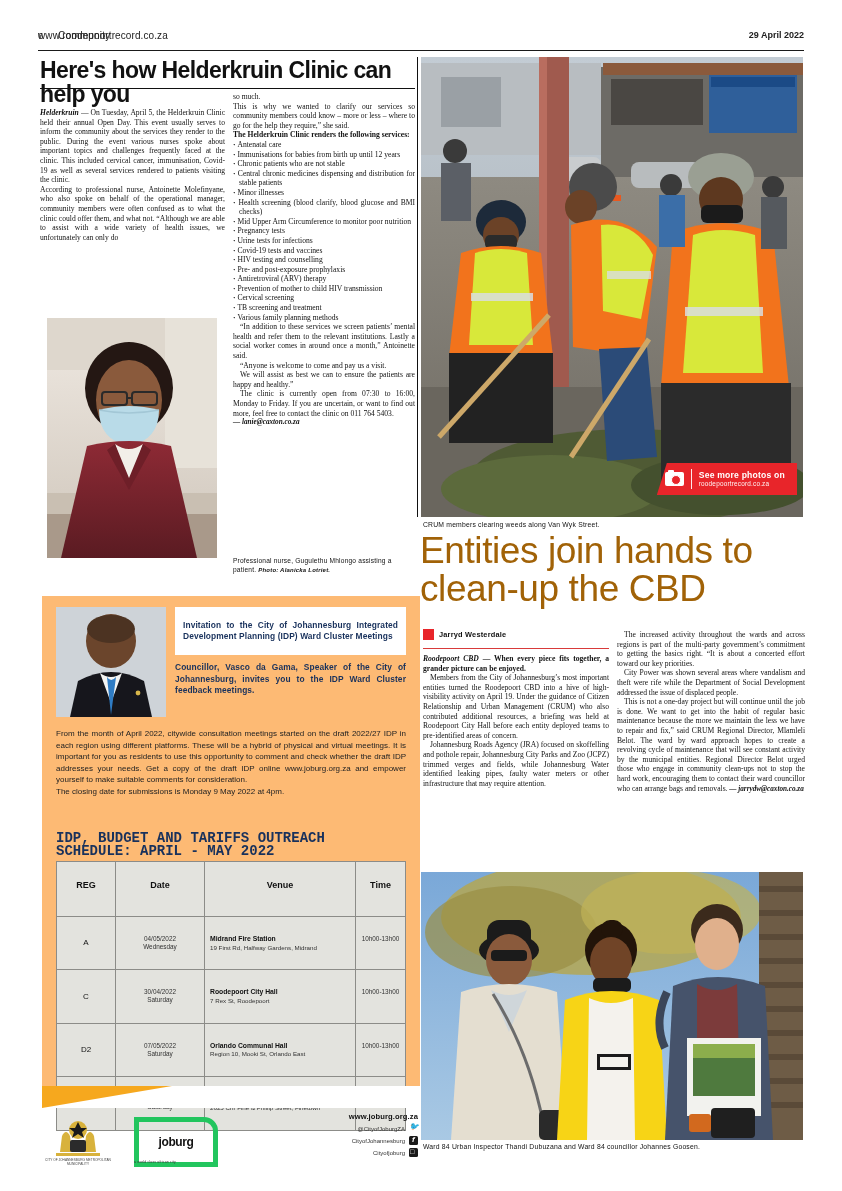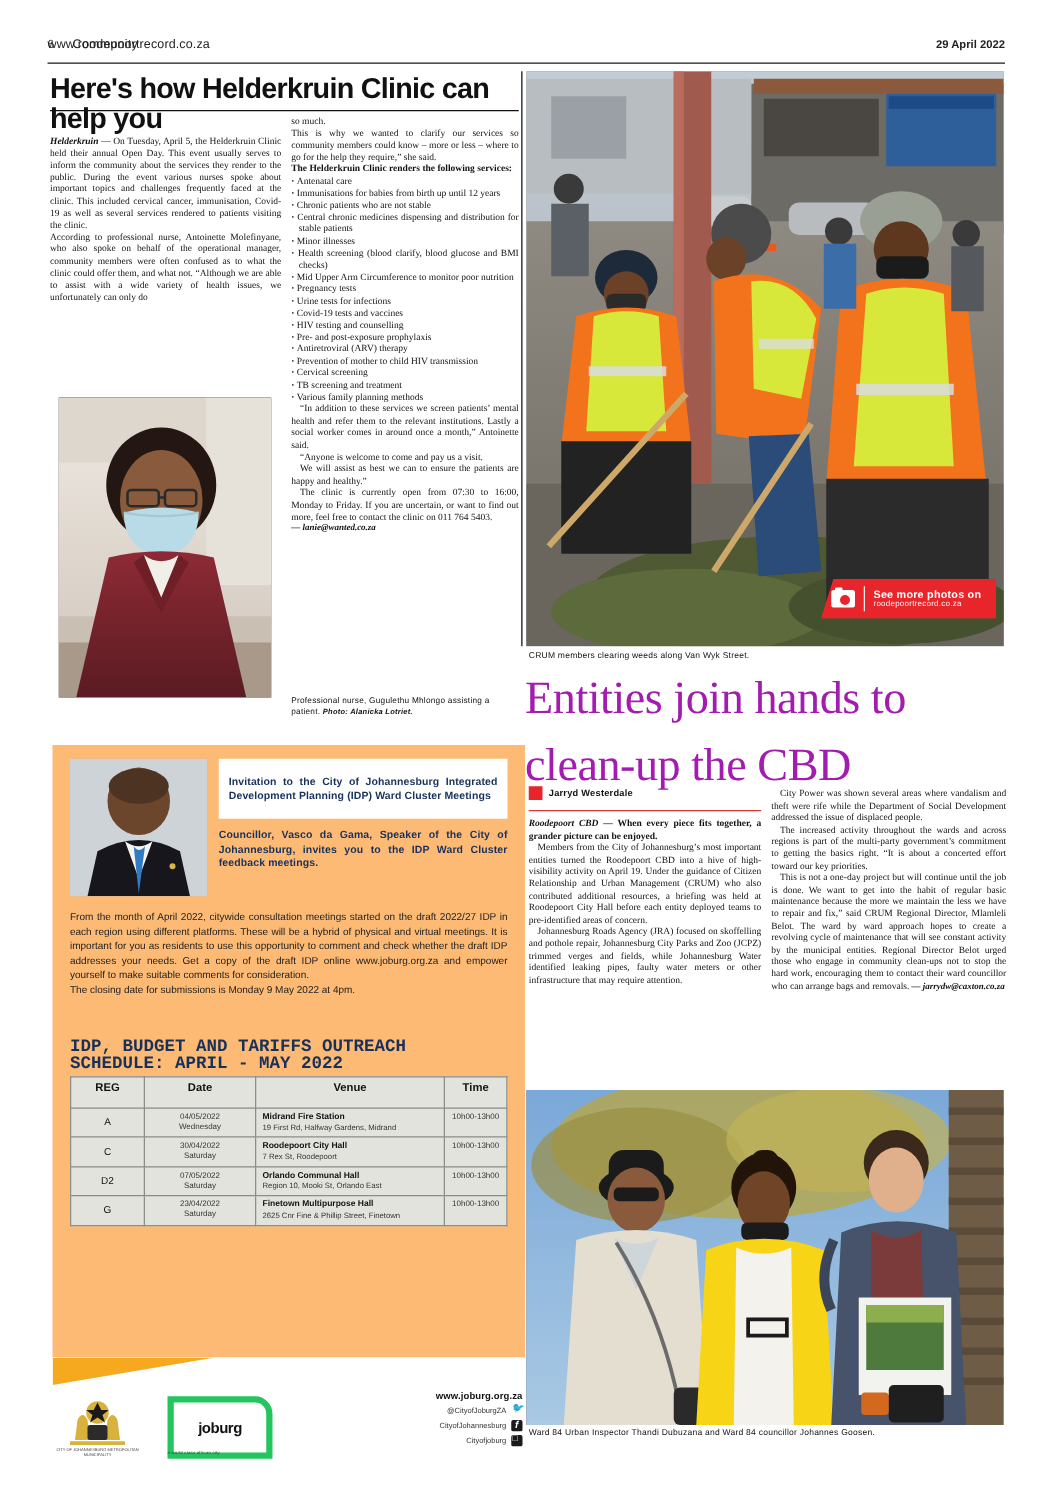--- a/index.html
+++ b/index.html
@@ -48,22 +48,22 @@
   .crum-badge .cam{width:19px;height:14px;background:#fff;border-radius:2px;position:relative;margin-right:7px;}
   .crum-badge .cam:before{content:"";position:absolute;left:6px;top:3px;width:8px;height:8px;border-radius:50%;
       background:#e8252a;border:1.2px solid #fff;}
   .crum-badge .cam:after{content:"";position:absolute;left:3px;top:-2.5px;width:6px;height:3px;background:#fff;border-radius:1px;}
   .crum-badge .bar{width:1px;height:20px;background:#fff;opacity:.9;margin-right:7px;}
   .crum-badge .t1{font-size:8.6px;font-weight:bold;line-height:10px;letter-spacing:.2px;}
   .crum-badge .t2{font-size:6.4px;line-height:8px;letter-spacing:.2px;opacity:.95;}
   .cap-crum{position:absolute;left:423px;top:521px;width:380px;font-size:6.8px;color:#111;letter-spacing:.2px;}
 
   
-  .hl2{position:absolute;left:420px;top:532px;width:390px;font-family:Liberation Serif, serif;
-       font-size:37px;line-height:54px;color:#a21caf;letter-spacing:-0.4px;}
+  .hl2{position:absolute;left:420px;top:532px;width:390px;font-family:Liberation Sans, sans-serif;
+       font-size:37px;line-height:38px;color:#a16207;letter-spacing:-0.4px;}
   .hl2-bar{position:absolute;left:417px;top:612px;width:3px;height:28px;background:#111;}
 
   
   .byline{position:absolute;left:423px;top:629px;width:186px;height:14px;}
   .byline .sq{position:absolute;left:0;top:0;width:11px;height:11px;background:#e8252a;}
   .byline .nm{position:absolute;left:16px;top:1px;font-size:7.4px;font-weight:bold;letter-spacing:.2px;}
   .byline-rule{position:absolute;left:423px;top:648px;width:186px;height:1px;background:#d83a3a;}
 
   .c3{left:423px;top:654px;width:186px;}
   .c4{left:617px;top:630px;width:188px;}
@@ -82,21 +82,21 @@
       display:flex;align-items:center;padding:0 8px;box-sizing:border-box;}
   .ad-box1 p{margin:0;font-size:8.4px;line-height:11.4px;font-weight:bold;color:#18315c;text-align:justify;letter-spacing:.1px;}
   .ad-t2{position:absolute;left:133px;top:66px;width:231px;font-size:8.4px;line-height:11.6px;
       font-weight:bold;color:#18315c;text-align:justify;letter-spacing:.1px;}
   .ad-body{position:absolute;left:14px;top:132px;width:350px;font-size:8px;line-height:11.6px;
       color:#222;text-align:justify;}
   .ad-body .last{text-align:left;}
   .ad-sched{position:absolute;left:14px;top:236px;width:350px;font-size:14px;line-height:12.6px;
       font-weight:bold;color:#18315c;font-family:Liberation Mono, monospace;}
   .ad-table{position:absolute;left:14px;top:265px;width:350px;border-collapse:collapse;background:#e3e3de;}
-  .ad-table th,.ad-table td{border:1px solid #8c8c88;padding:3px 5px;vertical-align:top;}
+  .ad-table th,.ad-table td{border:1px solid #8c8c88;padding:18px 5px;vertical-align:top;}
   .ad-table th{font-size:9px;text-align:center;background:#e3e3de;color:#111;height:18px;}
   .ad-table td{font-size:6.2px;line-height:7.8px;color:#333;}
   .ad-table td.reg{font-size:8px;text-align:center;vertical-align:middle;color:#111;}
   .ad-table td.date{font-size:6.4px;text-align:center;line-height:8px;}
   .ad-table td.time{font-size:6.4px;text-align:center;}
   .ad-table td .vn{font-weight:bold;font-size:6.8px;color:#111;display:block;line-height:8.6px;}
 
   
   .foot{position:absolute;left:42px;top:1108px;width:378px;height:62px;}
   .coa{position:absolute;left:8px;top:8px;width:56px;height:42px;}
@@ -161,21 +161,21 @@
       <li>Antiretroviral (ARV) therapy</li>
       <li>Prevention of mother to child HIV transmission</li>
       <li>Cervical screening</li>
       <li>TB screening and treatment</li>
       <li>Various family planning methods</li>
     </ul>
     <p class="indent">“In addition to these services we screen patients’ mental health and refer them to the relevant institutions. Lastly a social worker comes in around once a month,” Antoinette said.</p>
     <p class="indent">“Anyone is welcome to come and pay us a visit.</p>
     <p class="indent">We will assist as best we can to ensure the patients are happy and healthy.”</p>
     <p class="indent">The clinic is currently open from 07:30 to 16:00, Monday to Friday. If you are uncertain, or want to find out more, feel free to contact the clinic on 011 764 5403.</p>
-    <p class="sig">— lanie@wanted.co.za</p>
+    <p class="sig">— lanie@caxton.co.za</p>
   </div>
 
   <div class="photo-nurse">
     <svg width="170" height="240" viewBox="0 0 170 240" preserveAspectRatio="none">
       <defs>
         <linearGradient id="bgw" x1="0" y1="0" x2="0" y2="1">
           <stop offset="0" stop-color="#efe9e2"></stop>
             <stop offset="1" stop-color="#cfc6bb"></stop>
         </linearGradient>
         <linearGradient id="jk" x1="0" y1="0" x2="0" y2="1">
@@ -309,22 +309,22 @@
   </div>
   <div class="byline-rule"></div>
 
   <div class="col c3">
     <p><span class="lead">Roodepoort CBD</span><span class="bold"> — When every piece fits together, a grander picture can be enjoyed.</span></p>
     <p class="indent">Members from the City of Johannesburg’s most important entities turned the Roodepoort CBD into a hive of high-visibility activity on April 19. Under the guidance of Citizen Relationship and Urban Management (CRUM) who also contributed additional resources, a briefing was held at Roodepoort City Hall before each entity deployed teams to pre-identified areas of concern.</p>
     <p class="indent">Johannesburg Roads Agency (JRA) focused on skoffelling and pothole repair, Johannesburg City Parks and Zoo (JCPZ) trimmed verges and fields, while Johannesburg Water identified leaking pipes, faulty water meters or other infrastructure that may require attention.</p>
   </div>
 
   <div class="col c4">
+    <p class="indent">The increased activity throughout the wards and across regions is part of the multi-party government’s commitment to getting the basics right. “It is about a concerted effort toward our key priorities.</p>
     <p class="indent">City Power was shown several areas where vandalism and theft were rife while the Department of Social Development addressed the issue of displaced people.</p>
-    <p class="indent">The increased activity throughout the wards and across regions is part of the multi-party government’s commitment to getting the basics right. “It is about a concerted effort toward our key priorities.</p>
     <p class="indent"><span>This is not a one-day project but will continue until the job is done. We want to get into the habit of regular basic maintenance because the more we maintain the less we have to repair and fix,” said CRUM Regional Director, Mlamleli Belot. The ward by ward approach hopes to create a revolving cycle of maintenance that will see constant activity by the municipal entities. Regional Director Belot urged those who engage in community clean-ups not to stop the hard work, encouraging them to contact their ward councillor who can arrange bags and removals.</span><span class="sig"> — jarrydw@caxton.co.za</span></p>
   </div>
 
   <div class="photo-ward">
     <svg width="382" height="268" viewBox="0 0 382 268" preserveAspectRatio="none">
       <defs>
         <linearGradient id="sky2" x1="0" y1="0" x2="0" y2="1">
           <stop offset="0" stop-color="#7aa8d8"></stop>
             <stop offset="1" stop-color="#a9c9e4"></stop>
         </linearGradient>

